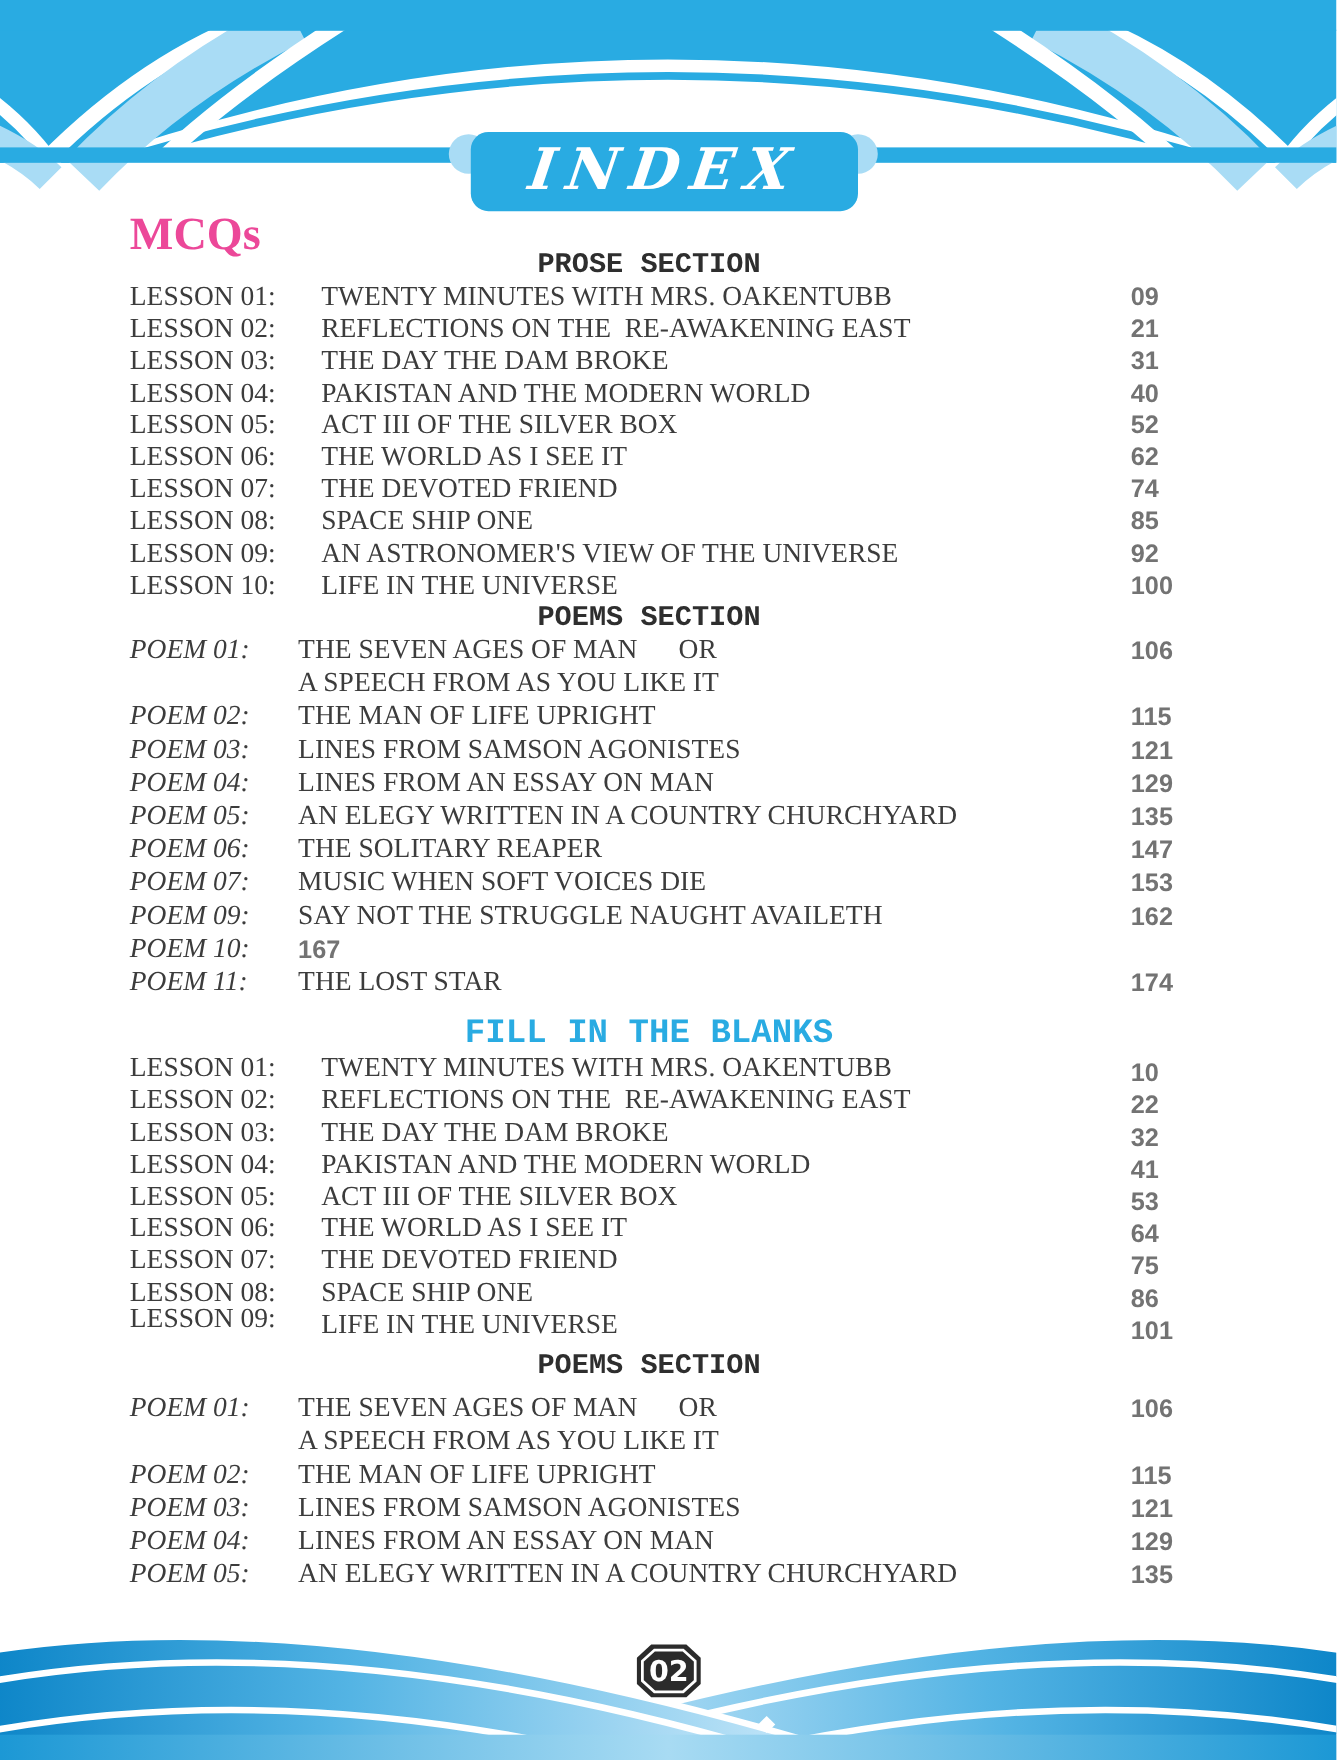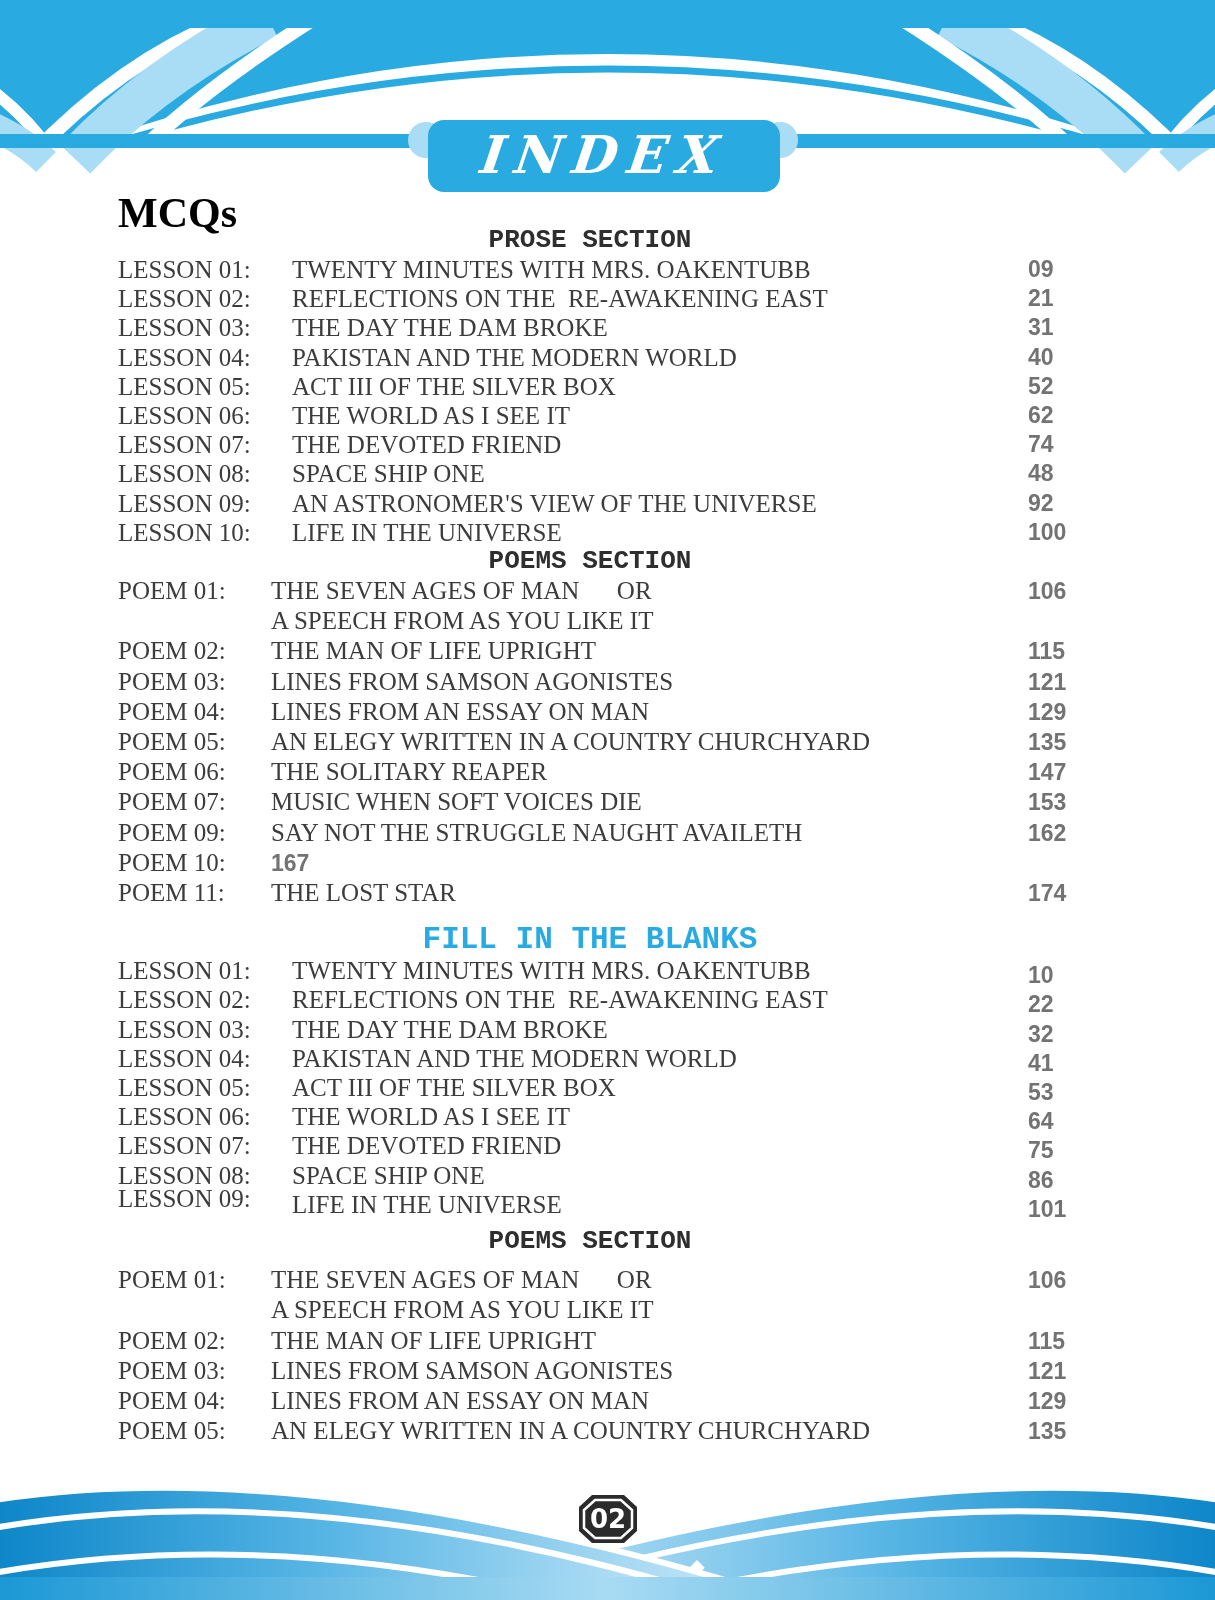--- a/index.html
+++ b/index.html
@@ -17,35 +17,35 @@
     position:absolute; left:428px; top:120px; width:352px; height:72px;
     background:#29ABE2; border-radius:16px; z-index:3;
     display:flex; align-items:center; justify-content:center;
   }
   .index-text {
     color:#fff; font-family:"DejaVu Serif", serif; font-style:italic; font-weight:bold;
     font-size:52px; letter-spacing:10px; transform:skewX(-8deg); padding-bottom:4px;
   }
   .mcqs {
     position:absolute; left:118px; top:192px; z-index:4;
-    font-size:42px; line-height:42px; font-weight:bold; color:#000000;
+    font-size:42px; line-height:42px; font-weight:bold; color:#ec4899;
   }
   
   #toc { position:absolute; left:118px; top:226px; width:964px; z-index:3; color:#3C3C3C; }
   .sec-heading {
     font-size:26px; line-height:29px; font-weight:bold; color:#2E2E2E;
     text-align:center; padding-right:20px;font-family:Liberation Mono, monospace;
   }
   .sec-heading.accent { color:#29ABE2; font-size:31px; line-height:32px; margin-top:16px; }
   .sec-heading.gap-top { margin-top:8px; }
   .rows-gap { margin-top:9px; }
   .row { display:flex; font-size:25px; line-height:29.2px;align-items:center; }
   .row-poem { line-height:30.2px; }
   .lbl { flex:none; width:174px; white-space:pre; }
-  .row-poem .lbl { width:153px; }
+  .row-poem .lbl { width:153px;font-style:italic; }
   .lbl.raised { position:relative; top:-6px; }
   .ttl { flex:1; white-space:pre; overflow:hidden; }
   .pg {
     flex:none; width:54px; text-align:left;
     font-family:"Liberation Sans", sans-serif; font-weight:bold; font-size:23px; color:#737373;
   }
   .pg.low { position:relative; top:5px; }
   
   .footer-art { position:absolute; left:0; top:1440px; z-index:1; }
   .page-badge { position:absolute; left:577px; top:1493px; z-index:5; }
@@ -122,21 +122,21 @@
         <span class="pg">62</span>
       </div>
       <div class="row row-lesson">
         <span class="lbl">LESSON 07:</span>
         <span class="ttl">THE DEVOTED FRIEND</span>
         <span class="pg">74</span>
       </div>
       <div class="row row-lesson">
         <span class="lbl">LESSON 08:</span>
         <span class="ttl">SPACE SHIP ONE</span>
-        <span class="pg">48</span>
+        <span class="pg">85</span>
       </div>
       <div class="row row-lesson">
         <span class="lbl">LESSON 09:</span>
         <span class="ttl">AN ASTRONOMER'S VIEW OF THE UNIVERSE</span>
         <span class="pg">92</span>
       </div>
       <div class="row row-lesson">
         <span class="lbl">LESSON 10:</span>
         <span class="ttl">LIFE IN THE UNIVERSE</span>
         <span class="pg">100</span>

